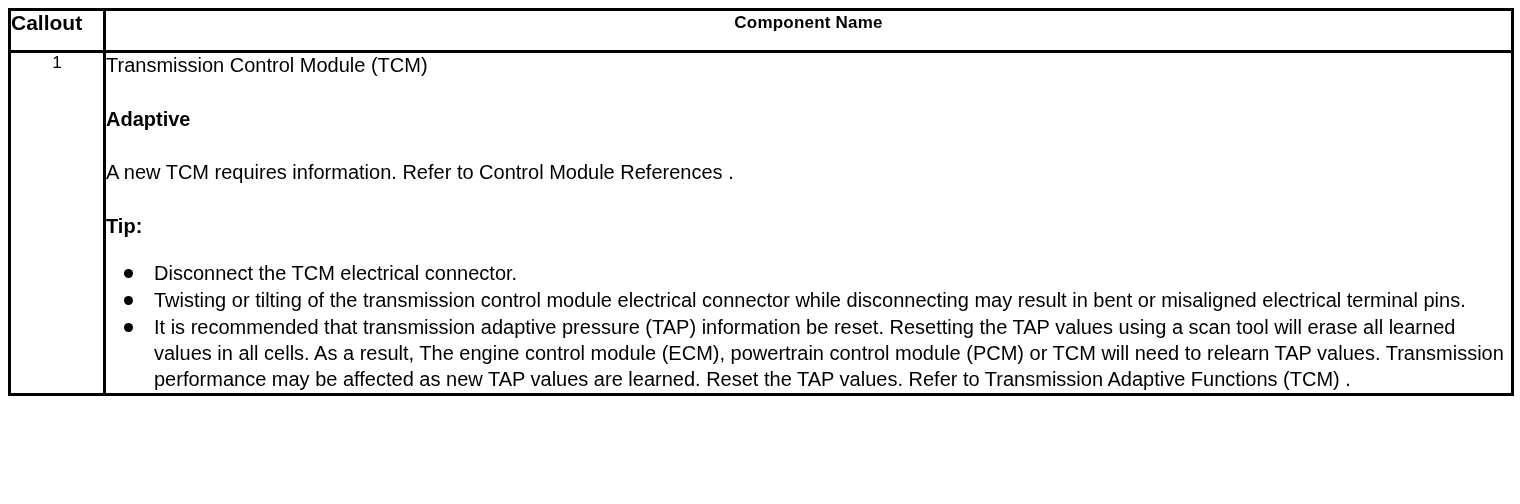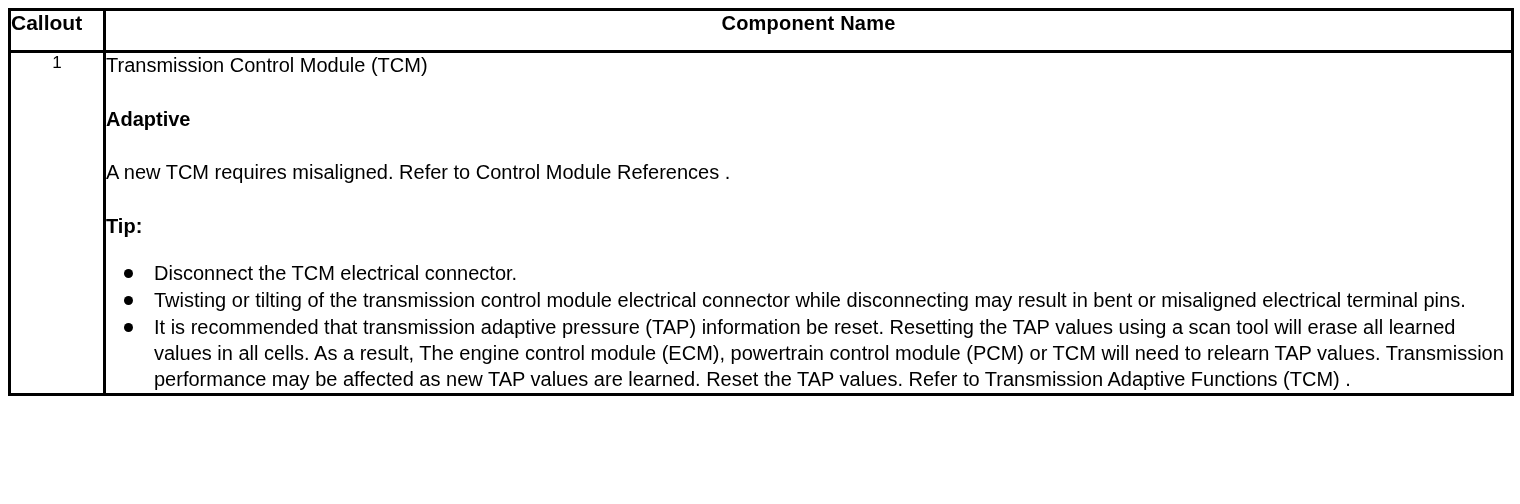--- a/index.html
+++ b/index.html
@@ -53,21 +53,21 @@
     font-size: 21px;
     line-height: 24px;
     padding: 0 0 0 9px;
     white-space: nowrap;
   }
   .hdr-name {
     height: 39px;
     text-align: center;
     vertical-align: middle;
     font-weight: bold;
-    font-size: 20px;
+    font-size: 17px;
     line-height: 24px;
     letter-spacing: 0.2px;
   }
 
   
   .cell-callout {
     vertical-align: middle;
     text-align: center;
     font-size: 17px;
     line-height: 20px;
@@ -135,21 +135,21 @@
     </thead>
     <tbody>
       <tr>
         <td class="cell-callout">1</td>
         <td class="cell-name">
 
           <p class="para">Transmission Control Module (TCM)</p>
 
           <p class="para strong para-gap-a">Adaptive</p>
 
-          <p class="para para-gap-b">A new TCM requires misaligned. Refer to Control Module References .</p>
+          <p class="para para-gap-b">A new TCM requires information. Refer to Control Module References .</p>
 
           <p class="para strong para-gap-c">Tip:</p>
 
           <ul class="tip-list">
             <li>
               <span class="bullet-dot"></span>
               <span class="li-text">Disconnect the TCM electrical connector.</span>
             </li>
             <li>
               <span class="bullet-dot"></span>

